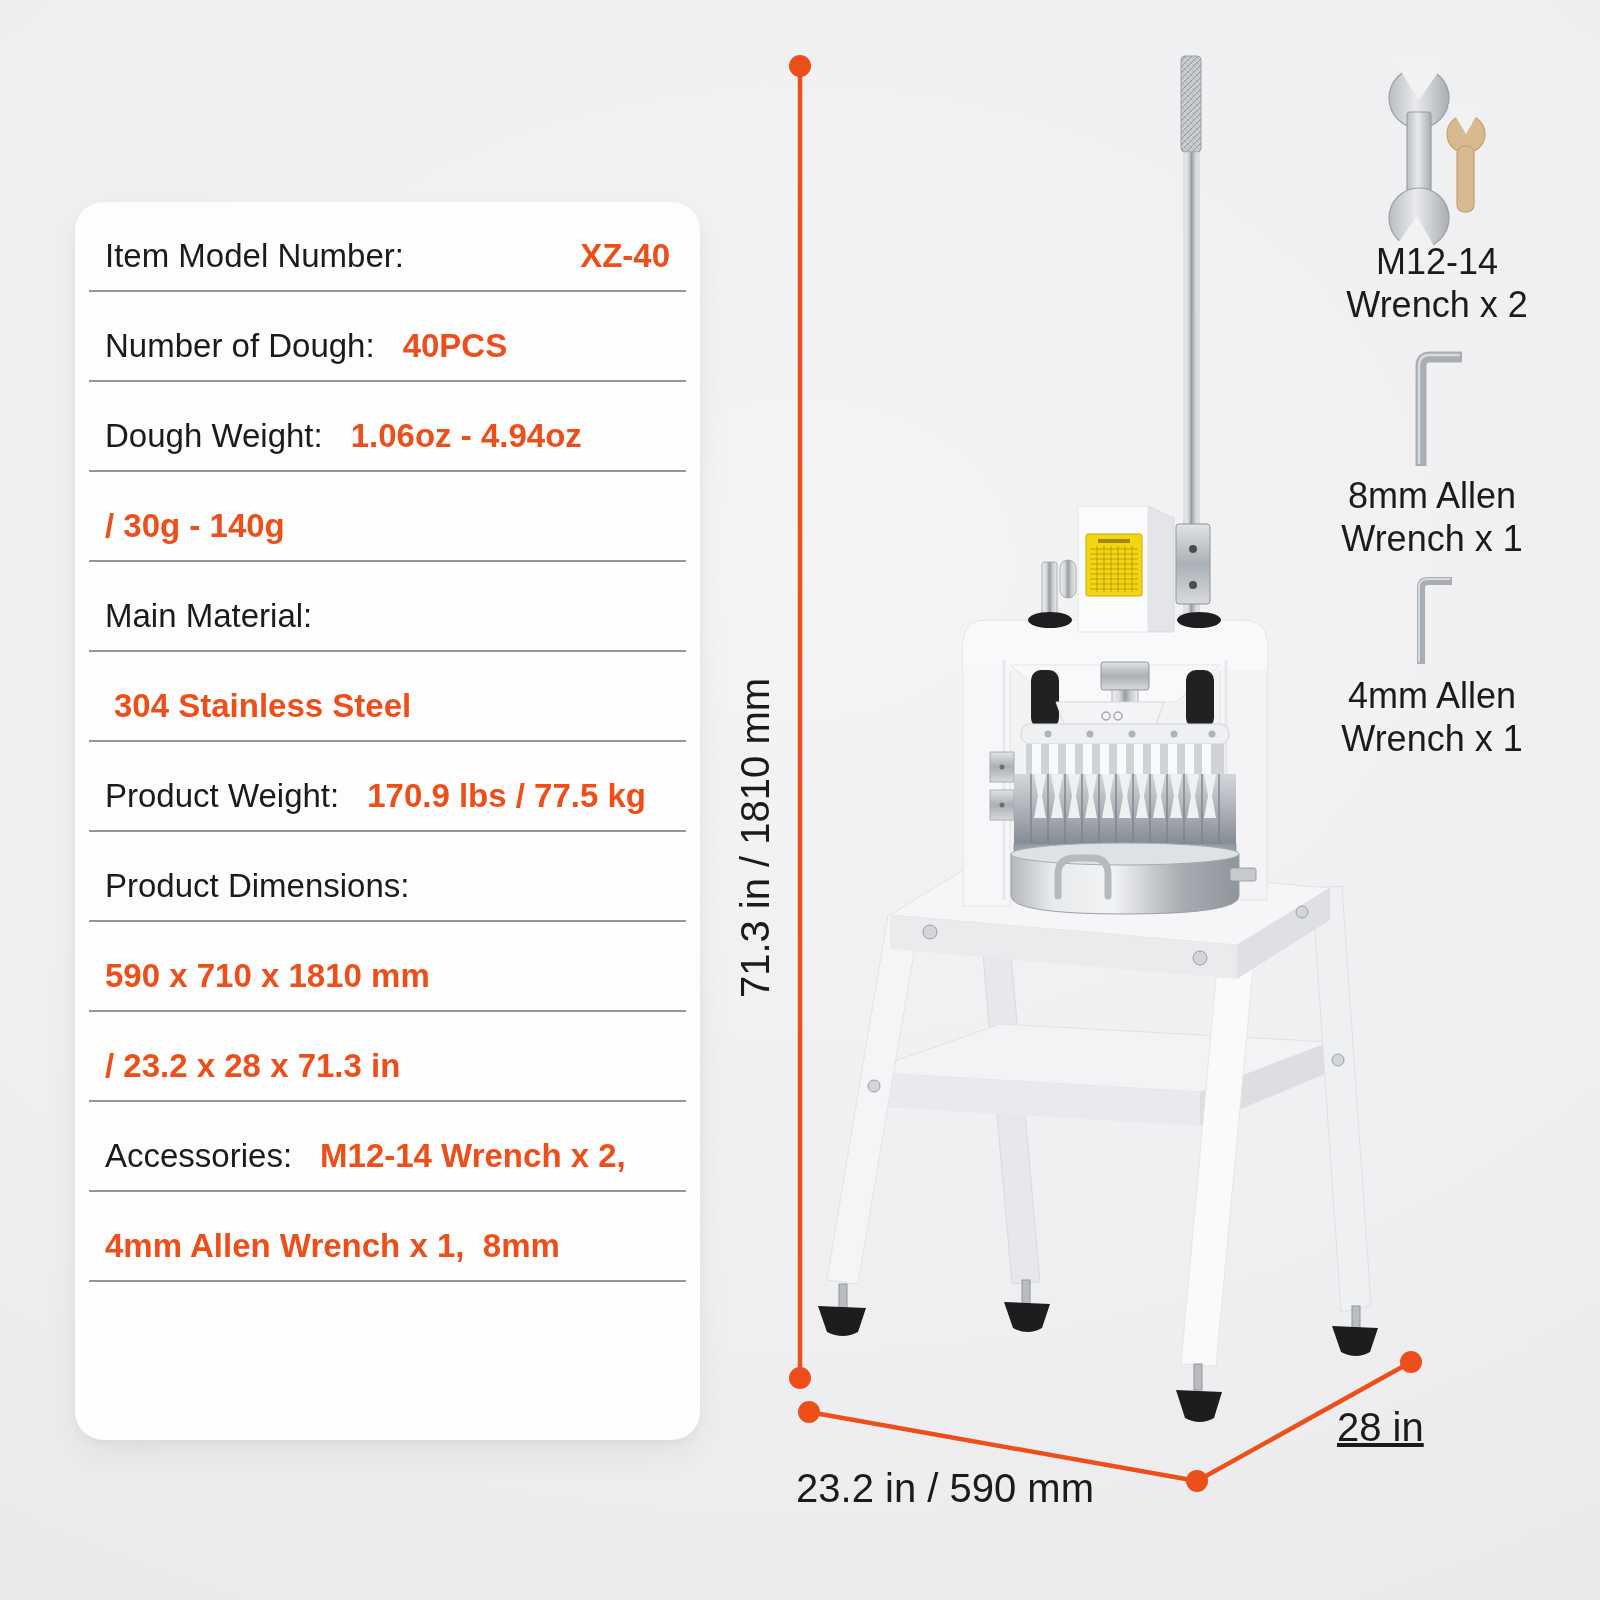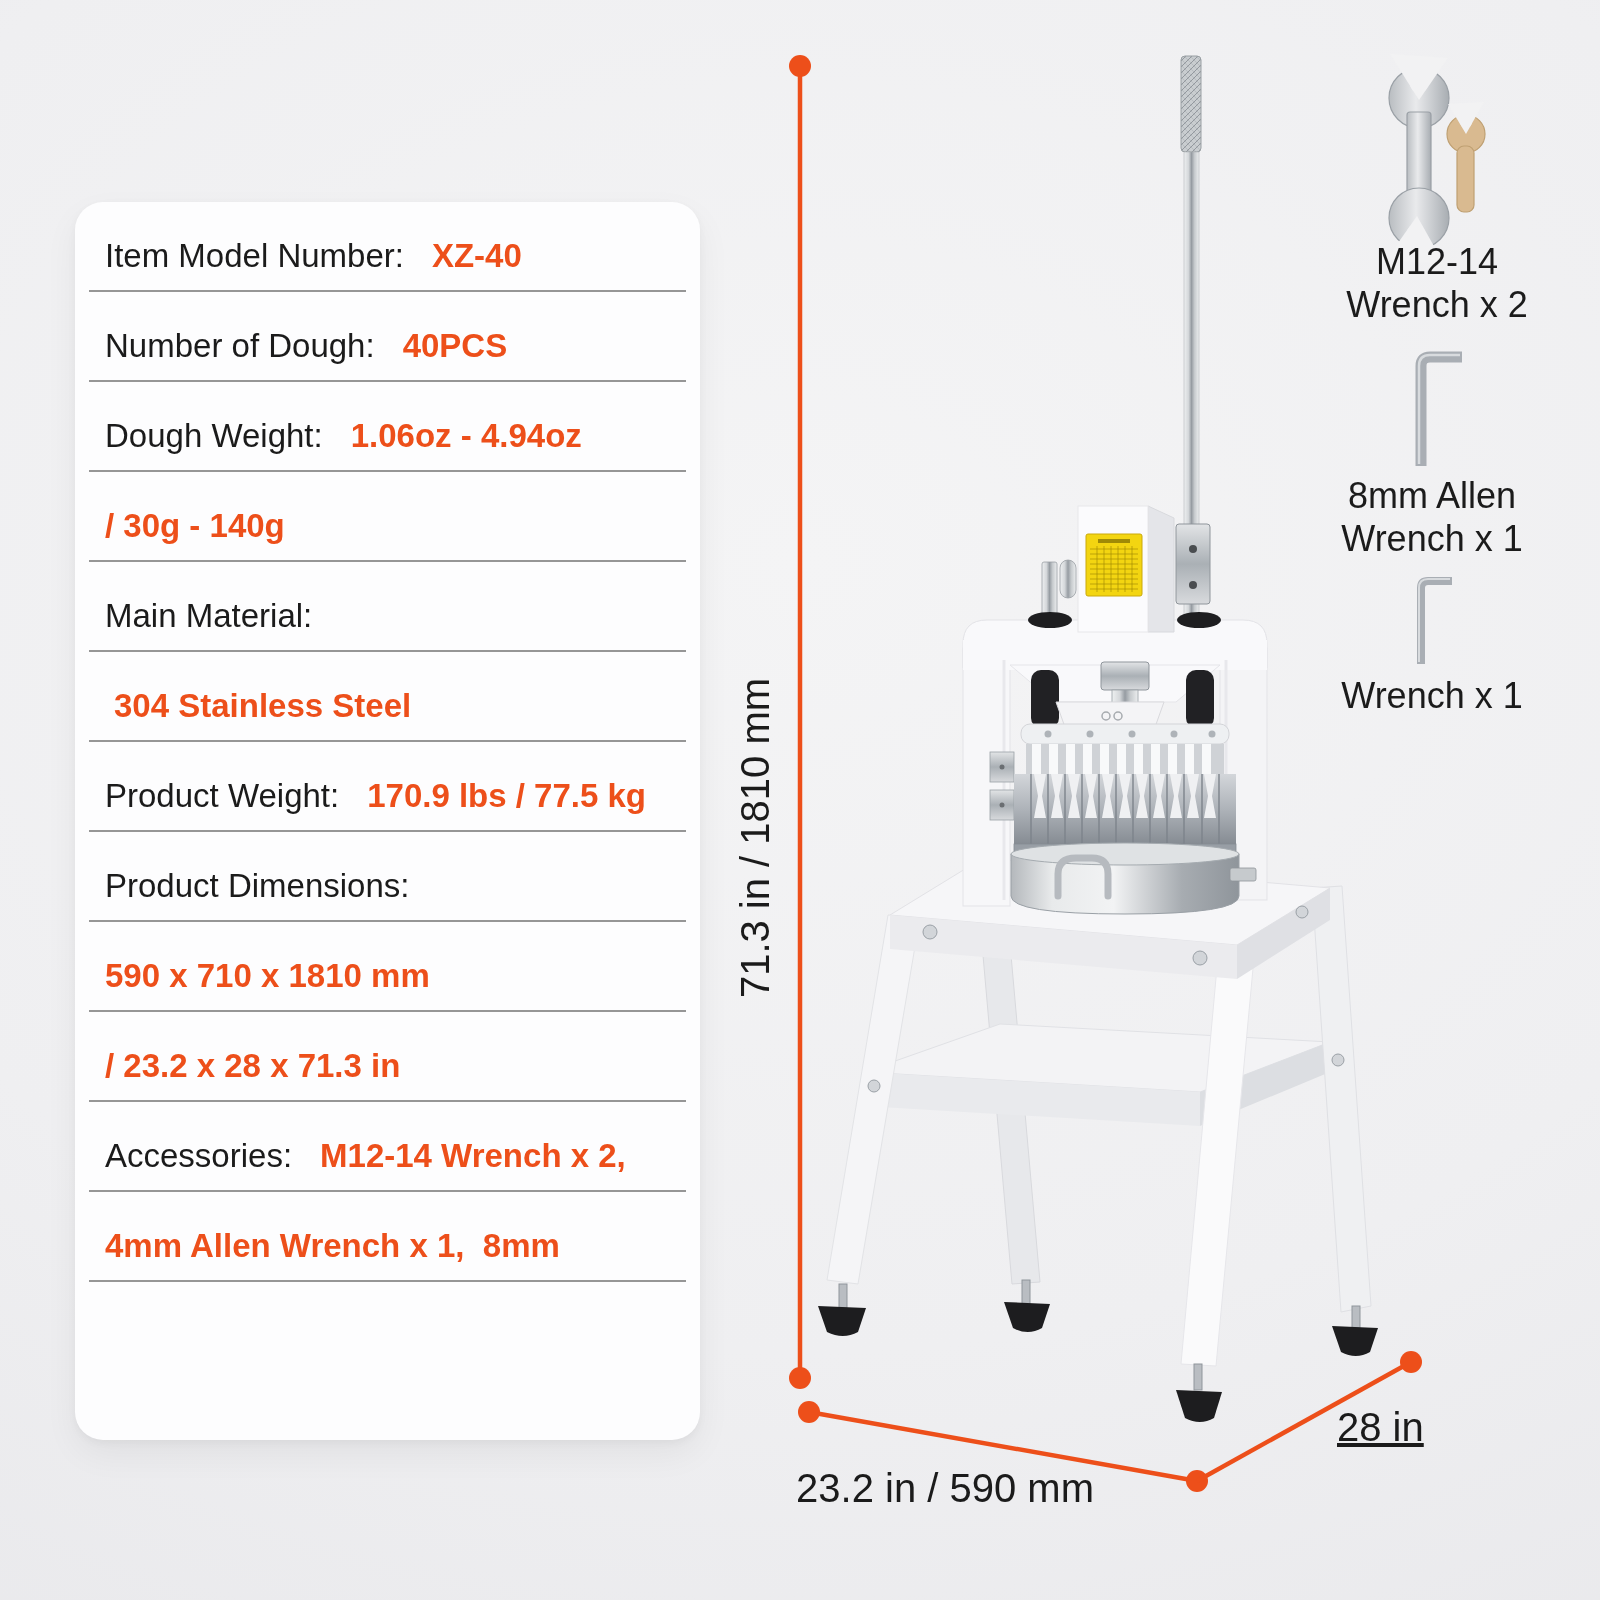--- a/index.html
+++ b/index.html
@@ -25,21 +25,21 @@
     position:absolute;left:75px;top:202px;width:625px;height:1238px;
     background:var(--card-bg);border-radius:28px;
     box-shadow:0 14px 34px rgba(0,0,0,.055), 0 3px 8px rgba(0,0,0,.04);
   }
   .spec-rows{padding:0 14px;}
   .spec-row{
     height:90px;display:flex;align-items:center;
     padding:20px 16px 0;border-bottom:2px solid var(--line);
     font-size:33px;line-height:1.1;
   }
-  .spec-row:first-child{height:90px;}
+  .spec-row:first-child{height:90px;justify-content:space-between;}
   .spec-label{color:var(--text);white-space:pre;}
   .spec-value{color:var(--accent);font-weight:bold;white-space:pre;}
   .spec-label:not(:empty) + .spec-value:not(:empty){margin-left:28px;}
   .spec-row:nth-child(3) .spec-value,
   .spec-row:nth-child(7) .spec-value{margin-left:12px;}
   .spec-row:nth-child(11) .spec-value{margin-left:0;}
   .spec-row:nth-child(6) .spec-value{padding-left:9px;}
 
   
   .dim-label{position:absolute;font-size:40px;color:var(--text);}
@@ -372,14 +372,15 @@
 
 <div class="acc-label acc-1">
   <div>M12-14</div>
   <div>Wrench x 2</div>
 </div>
 <div class="acc-label acc-2">
   <div>8mm Allen</div>
   <div>Wrench x 1</div>
 </div>
 <div class="acc-label acc-3">
+  <div>4mm Allen</div>
   <div>Wrench x 1</div>
 </div>
 
 </body></html>

